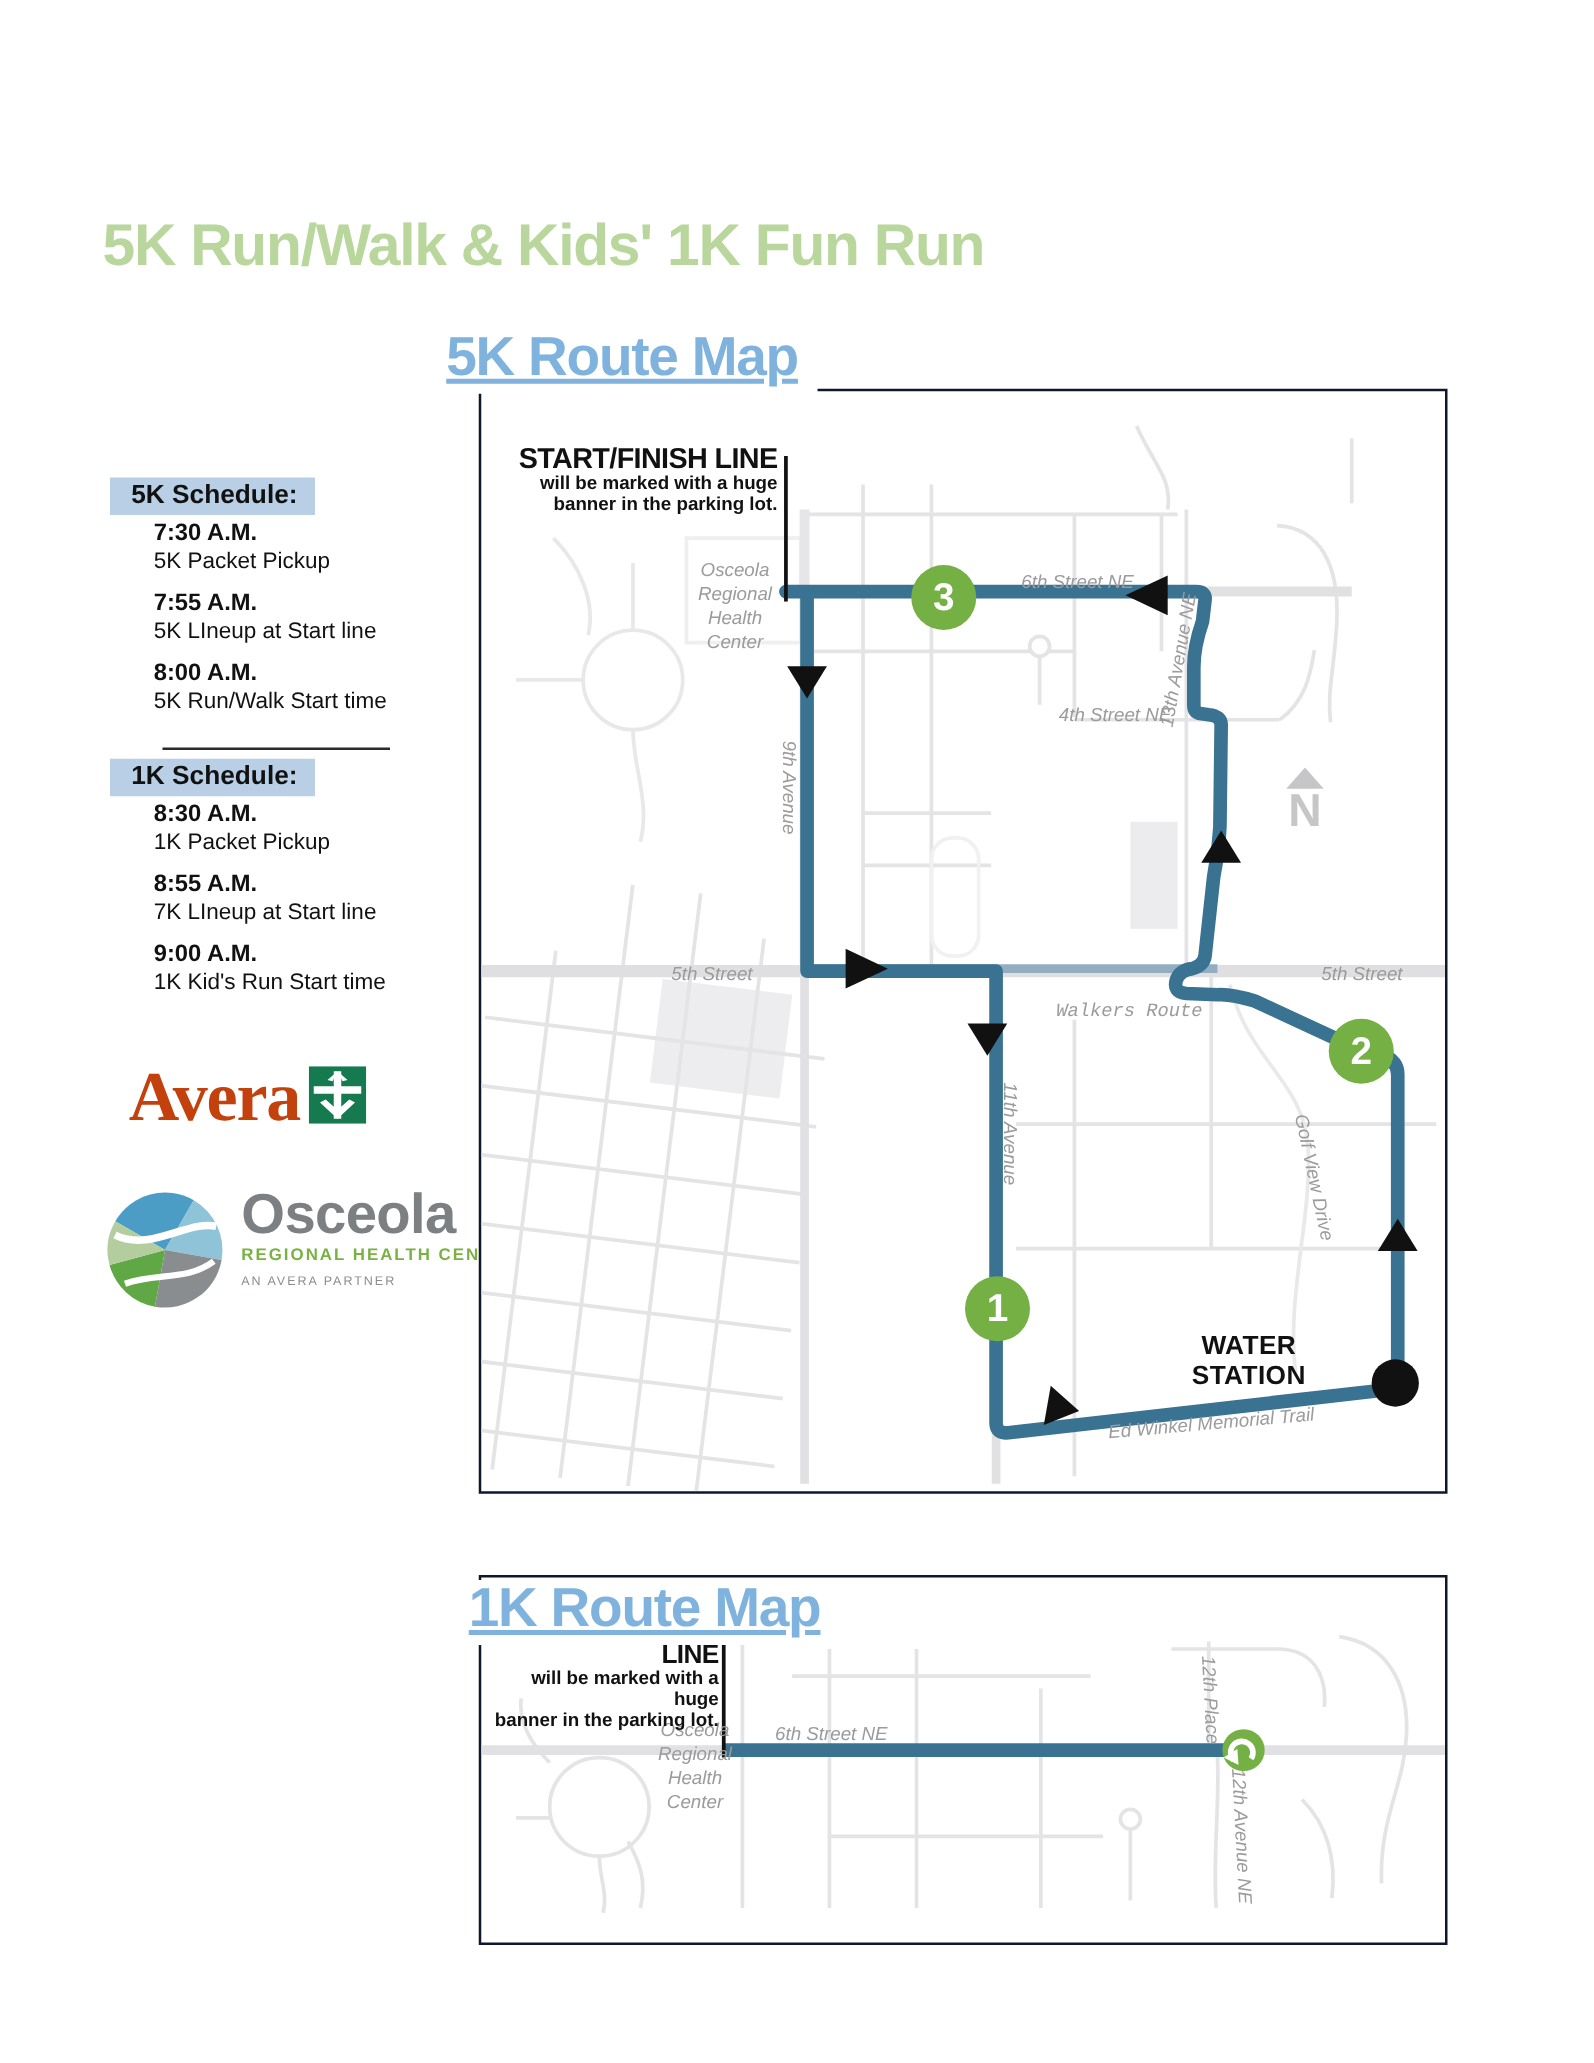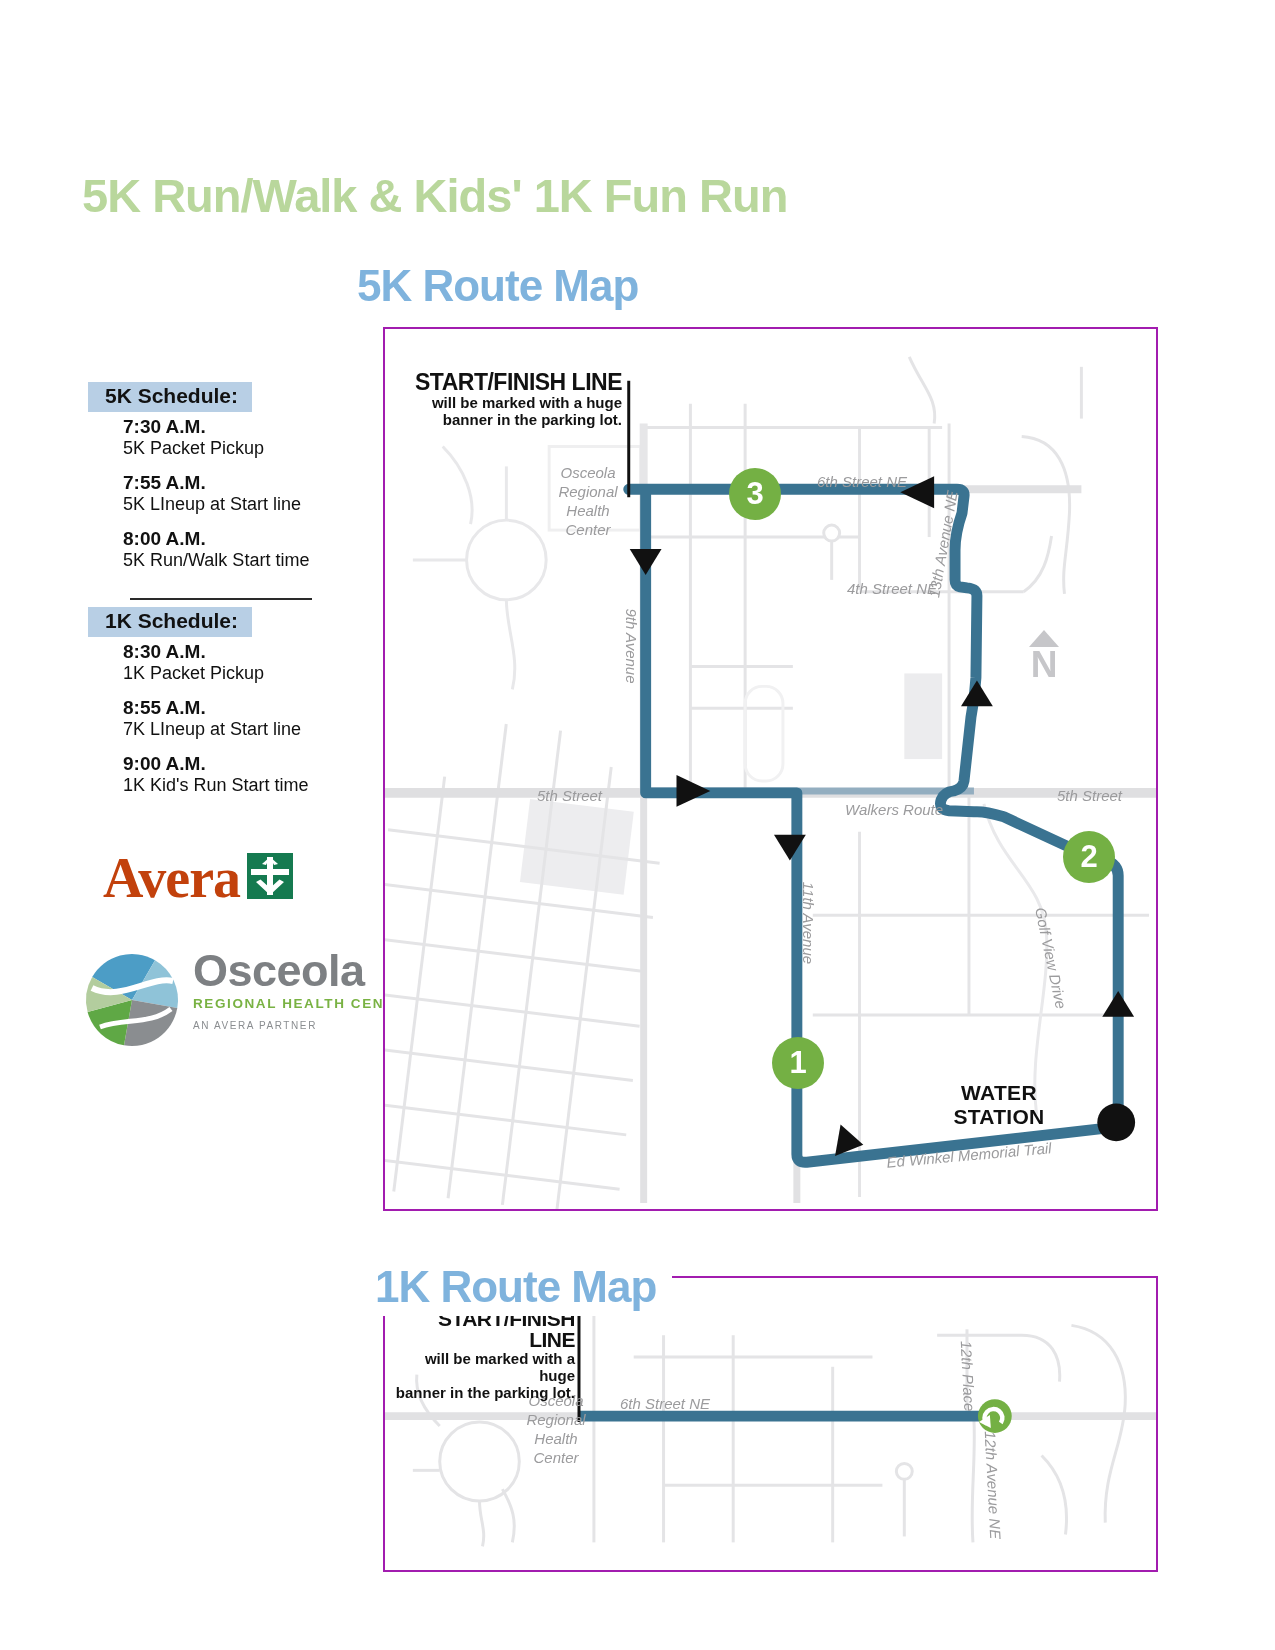--- a/index.html
+++ b/index.html
@@ -22,22 +22,22 @@
 
   
   .avera{display:flex;align-items:center;}
   .avera-text{font-family:"Liberation Serif",serif;font-weight:700;font-size:56px;letter-spacing:-1px;color:#c2410c;line-height:1;}
   .osceola{display:flex;gap:9px;align-items:flex-start;}
   .osc-name{font-size:45px;font-weight:700;color:#7d8083;line-height:1;letter-spacing:-0.5px;}
   .osc-tag{font-size:13.5px;font-weight:700;color:#79b243;letter-spacing:1.6px;margin-top:3px;white-space:nowrap;}
   .osc-partner{font-size:10px;color:#8a8d90;letter-spacing:1.6px;margin-top:9px;}
 
   
-  .map-heading{font-size:44px;font-weight:800;color:#7fb3dd;letter-spacing:-1px;background:#fff;line-height:1.05;padding:0 16px 6px 0;z-index:5;white-space:nowrap;}
-  .map-frame{border:2px solid #a21caf;background:#fff;overflow:hidden;margin-top:16px;}
+  .map-heading{font-size:44px;font-weight:800;color:#7fb3dd;letter-spacing:-1px;background:#fff;line-height:1.05;padding:0 16px 6px 0;z-index:5;white-space:nowrap;text-decoration:underline;}
+  .map-frame{border:2px solid #0f172a;background:#fff;overflow:hidden;}
   .map-frame svg{position:absolute;left:0;top:0;}
   .lbl{position:absolute;color:#9b9b9d;font-style:italic;font-size:15px;white-space:nowrap;z-index:2;}
   .lbl.ctr{text-align:center;line-height:19px;}
   .rot{transform:translate(-50%,-50%) rotate(90deg);}
   .sf-block{position:absolute;text-align:right;z-index:3;}
   .sf-title{font-size:23px;font-weight:800;letter-spacing:-0.5px;line-height:1;}
   .sf-title.small{font-size:21px;}
   .sf-sub{font-size:15px;font-weight:600;line-height:17px;}
   .marker{position:absolute;width:52px;height:52px;border-radius:50%;background:#74b044;color:#fff;font-size:31px;font-weight:800;display:flex;align-items:center;justify-content:center;z-index:4;}
   .water{position:absolute;font-size:21px;font-weight:800;text-align:right;line-height:24px;letter-spacing:0.3px;z-index:3;}
@@ -210,21 +210,21 @@
       <div>Osceola</div>
       <div>Regional</div>
       <div>Health</div>
       <div>Center</div>
     </div>
 
     <div class="lbl" style="left:432px;top:144px;">6th Street NE</div>
     <div class="lbl" style="left:462px;top:251px;">4th Street NE</div>
     <div class="lbl" style="left:152px;top:458px;">5th Street</div>
     <div class="lbl" style="left:672px;top:458px;">5th Street</div>
-    <div class="lbl" style="left:460px;top:472px;">Walkers Route</div>
+    <div class="lbl" style="left:460px;top:488px;font-family:Liberation Mono, monospace;">Walkers Route</div>
     <div class="lbl rot" style="left:246px;top:317px;">9th Avenue</div>
     <div class="lbl rot" style="left:423px;top:594px;">11th Avenue</div>
     <div class="lbl" style="left:558px;top:215px;transform:translate(-50%,-50%) rotate(-80deg);">13th Avenue NE</div>
     <div class="lbl" style="left:666px;top:629px;transform:translate(-50%,-50%) rotate(78deg);">Golf View Drive</div>
     <div class="lbl" style="left:584px;top:826px;transform:translate(-50%,-50%) rotate(-5deg);">Ed Winkel Memorial Trail</div>
 
     <div class="water" style="left:504px;top:752px;width:220px;text-align:center;">
       <div>WATER</div>
       <div>STATION</div>
     </div>

